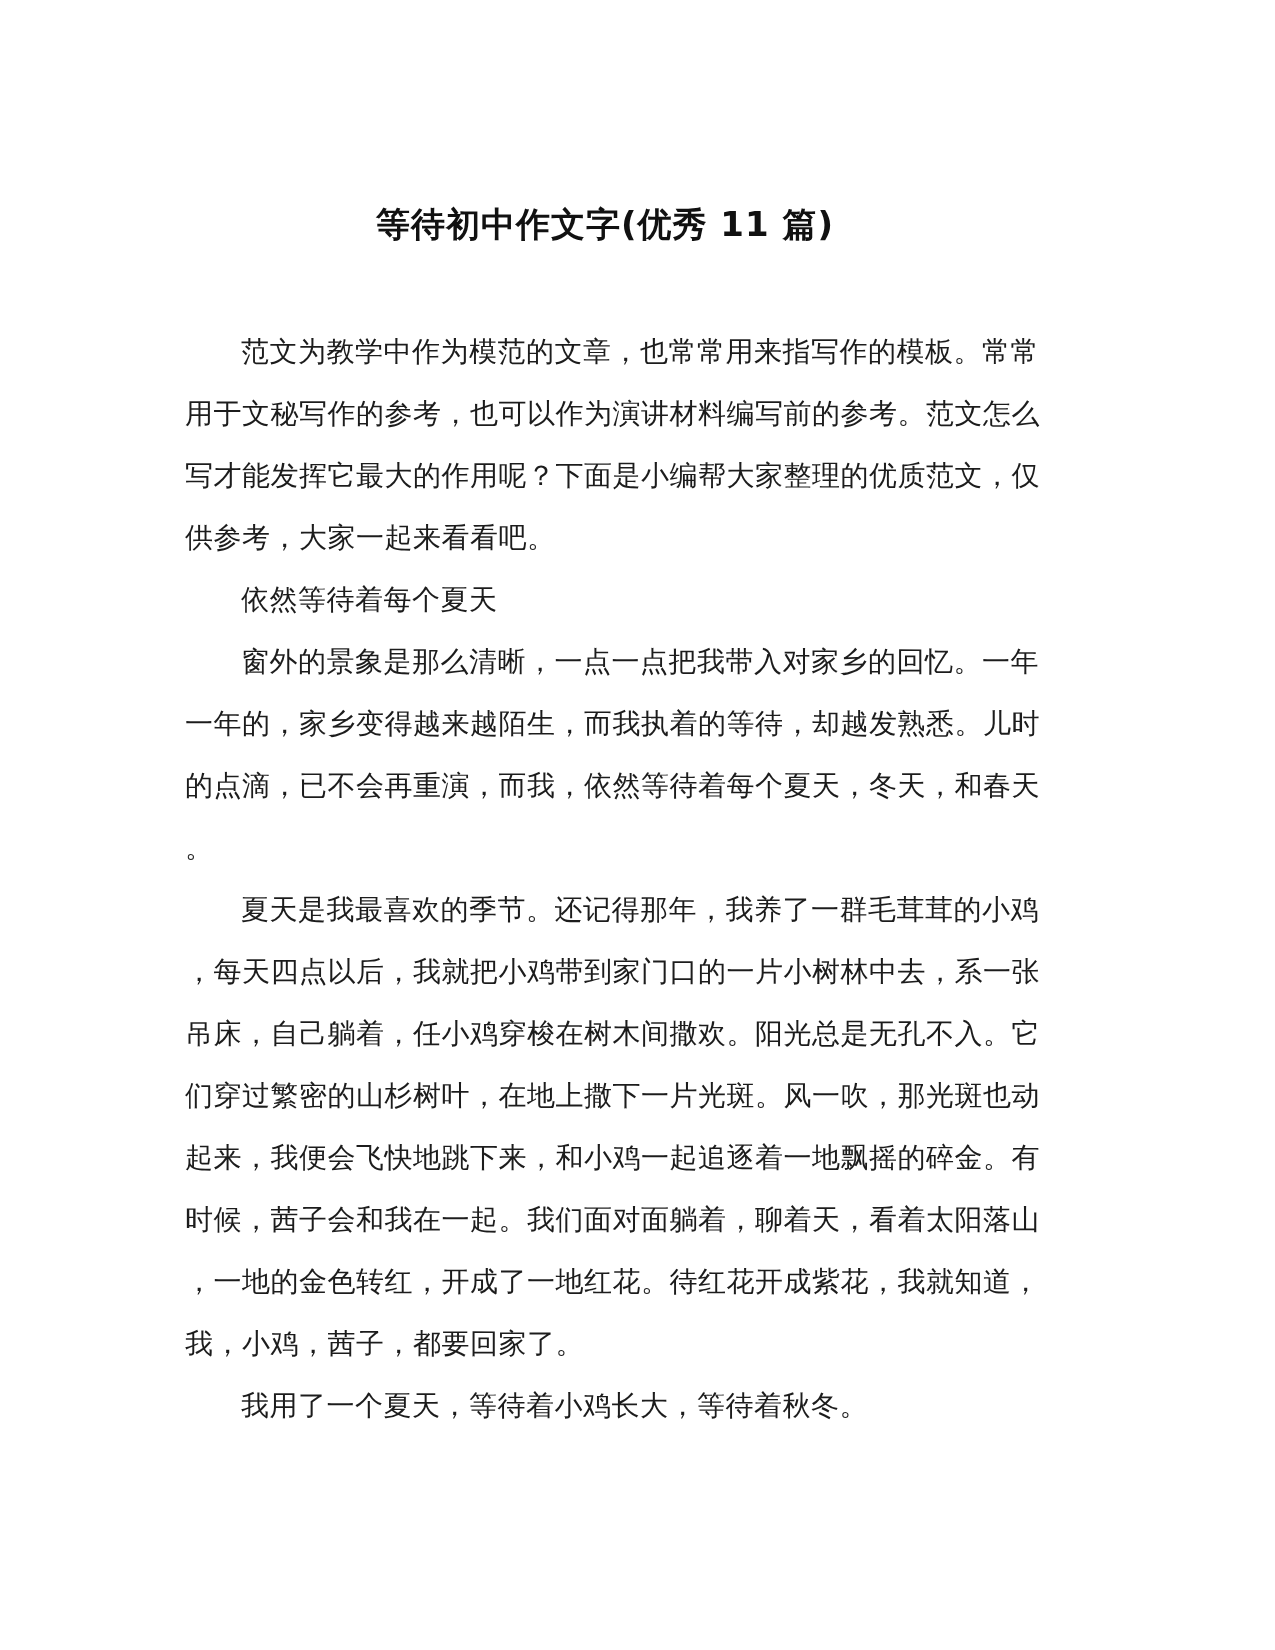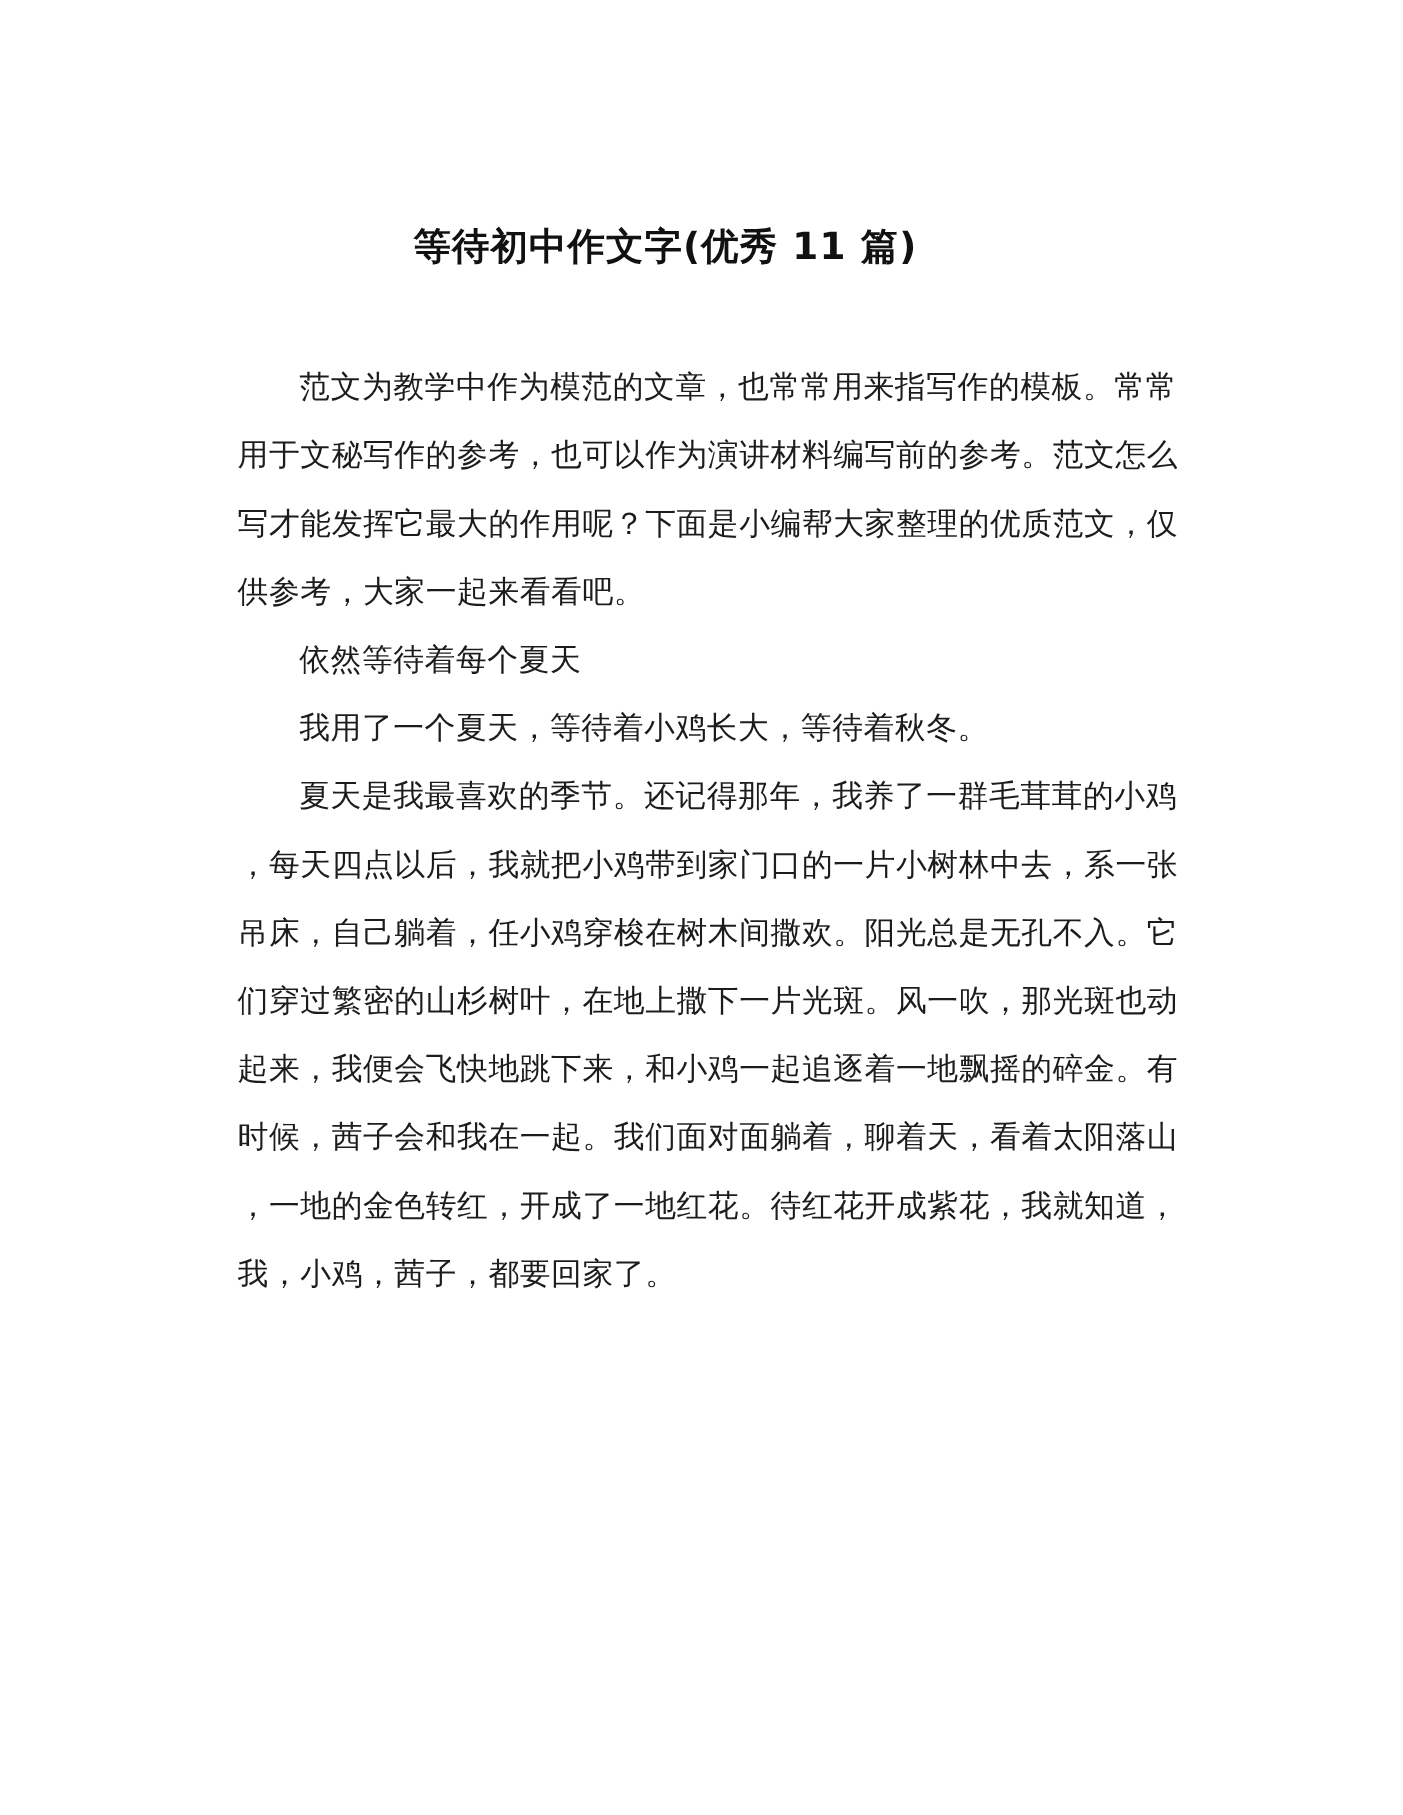--- a/index.html
+++ b/index.html
@@ -31,21 +31,20 @@
     color: #111111;
   }
   .doc-body {
     position: absolute;
     top: 321px;
     left: 185px;
     width: 860px;
     font-size: 28px;
     line-height: 62px;
     letter-spacing: 0.5px;
-    margin-left: 31px;
   }
   .para {
     margin: 0;
     padding: 0;
     white-space: pre-line;      
     text-indent: 56px;          
     text-align: left;
   }
 </style>
 </head>
@@ -53,23 +52,27 @@
 
 <div class="page">
   <div class="doc-title">等待初中作文字(优秀 11 篇)</div>
 
   <div class="doc-body">
     <p class="para">范文为教学中作为模范的文章，也常常用来指写作的模板。常常
 用于文秘写作的参考，也可以作为演讲材料编写前的参考。范文怎么
 写才能发挥它最大的作用呢？下面是小编帮大家整理的优质范文，仅
 供参考，大家一起来看看吧。</p>
     <p class="para">依然等待着每个夏天</p>
-    <p class="para">我用了一个夏天，等待着小鸡长大，等待着秋冬。</p>
+    <p class="para">窗外的景象是那么清晰，一点一点把我带入对家乡的回忆。一年
+一年的，家乡变得越来越陌生，而我执着的等待，却越发熟悉。儿时
+的点滴，已不会再重演，而我，依然等待着每个夏天，冬天，和春天
+。</p>
     <p class="para">夏天是我最喜欢的季节。还记得那年，我养了一群毛茸茸的小鸡
 ，每天四点以后，我就把小鸡带到家门口的一片小树林中去，系一张
 吊床，自己躺着，任小鸡穿梭在树木间撒欢。阳光总是无孔不入。它
 们穿过繁密的山杉树叶，在地上撒下一片光斑。风一吹，那光斑也动
 起来，我便会飞快地跳下来，和小鸡一起追逐着一地飘摇的碎金。有
 时候，茜子会和我在一起。我们面对面躺着，聊着天，看着太阳落山
 ，一地的金色转红，开成了一地红花。待红花开成紫花，我就知道，
 我，小鸡，茜子，都要回家了。</p>
+    <p class="para">我用了一个夏天，等待着小鸡长大，等待着秋冬。</p>
   </div>
 </div>
 
 </body></html>

